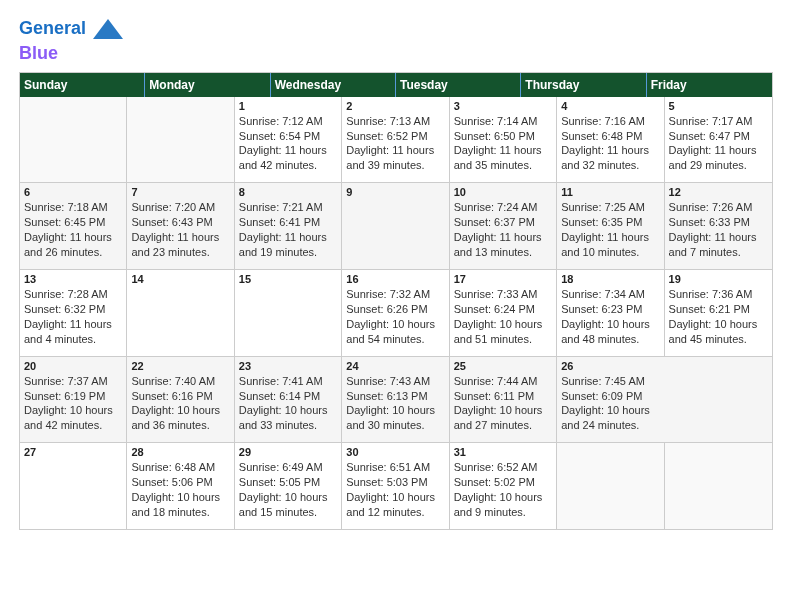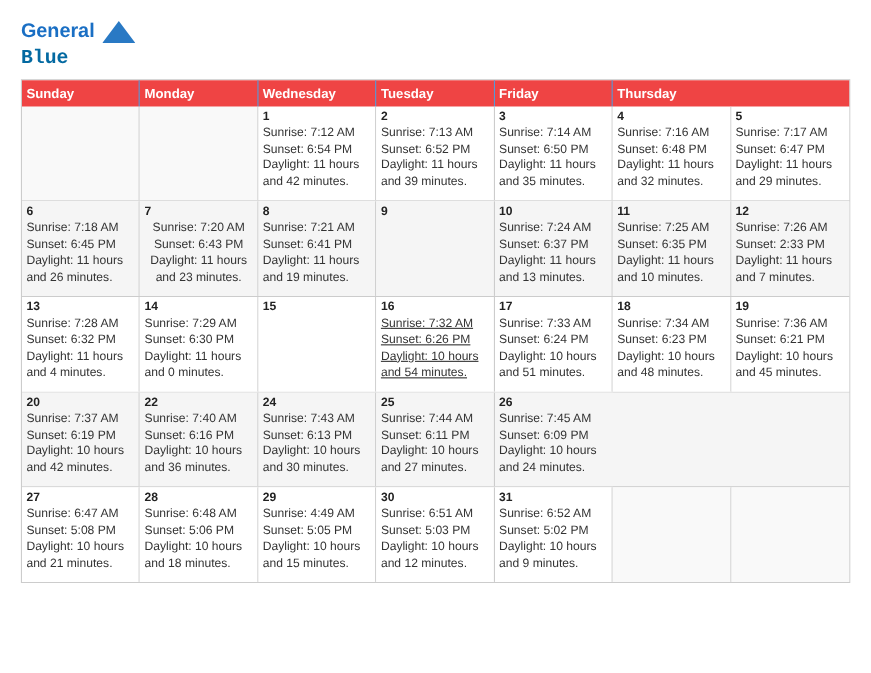--- a/index.html
+++ b/index.html
@@ -56,22 +56,22 @@
       font-weight: 300;
     }
     .calendar {
       flex: 1;
       display: flex;
       flex-direction: column;
       border: 1px solid #ccc;
     }
     .cal-header-row {
       display: grid;
-      grid-template-columns: repeat(7, 1fr);
-      background: #ef4444;
+      grid-template-columns: repeat(6, 1fr);
+      background: #14532d;
     }
     .cal-header-cell {
       color: #fff;
       font-size: 12px;
       font-weight: bold;
       padding: 5px 4px;
       text-align: left;
       border-right: 1px solid #5599d9;
     }
     .cal-header-cell:last-child { border-right: none; }
@@ -117,37 +117,37 @@
 <div class="page">
   <div class="header">
     <div class="logo">
       <div>
         <div class="logo-text">
           <span>General</span>
           <svg class="logo-icon" viewBox="0 0 30 20" style="display:inline-block;vertical-align:middle;margin-left:2px;">
             <polygon points="0,20 15,0 30,20" fill="#2979c4"></polygon>
           </svg>
         </div>
-        <div class="logo-text" style="color:#0369a1;font-size:18px;font-family:Liberation Mono, monospace;">Blue</div>
+        <div class="logo-text" style="color:#8b5cf6;font-size:18px;">Blue</div>
       </div>
     </div>
     <div class="title-block">
       <div class="month-title"></div>
       <div class="location"></div>
     </div>
   </div>
 
   <div class="calendar">
     <div class="cal-header-row">
     <div class="cal-header-cell">Sunday</div>
         <div class="cal-header-cell">Monday</div>
         <div class="cal-header-cell">Wednesday</div>
         <div class="cal-header-cell">Tuesday</div>
+        <div class="cal-header-cell">Thursday</div>
         <div class="cal-header-cell">Friday</div>
-        <div class="cal-header-cell">Thursday</div>
       </div>
     <div class="cal-body">
     <div class="cal-row">
           <div class="cal-cell empty"></div>
           <div class="cal-cell empty"></div>
           <div class="cal-cell">
             <div class="day-num">1</div>
             <div class="cell-info" style="white-space: pre-line;">Sunrise: 7:12 AM
 Sunset: 6:54 PM
 Daylight: 11 hours and 42 minutes.</div>
@@ -179,21 +179,21 @@
         </div>
         <div class="cal-row odd-row">
           <div class="cal-cell">
             <div class="day-num">6</div>
             <div class="cell-info" style="white-space: pre-line;">Sunrise: 7:18 AM
 Sunset: 6:45 PM
 Daylight: 11 hours and 26 minutes.</div>
           </div>
           <div class="cal-cell">
             <div class="day-num">7</div>
-            <div class="cell-info" style="white-space: pre-line; text-align: center;">Sunrise: 7:20 AM
+            <div class="cell-info" style="white-space: pre-line;">Sunrise: 7:20 AM
 Sunset: 6:43 PM
 Daylight: 11 hours and 23 minutes.</div>
           </div>
           <div class="cal-cell">
             <div class="day-num">8</div>
             <div class="cell-info" style="white-space: pre-line;">Sunrise: 7:21 AM
 Sunset: 6:41 PM
 Daylight: 11 hours and 19 minutes.</div>
           </div>
           <div class="cal-cell">
@@ -207,43 +207,40 @@
           </div>
           <div class="cal-cell">
             <div class="day-num">11</div>
             <div class="cell-info" style="white-space: pre-line;">Sunrise: 7:25 AM
 Sunset: 6:35 PM
 Daylight: 11 hours and 10 minutes.</div>
           </div>
           <div class="cal-cell">
             <div class="day-num">12</div>
             <div class="cell-info" style="white-space: pre-line;">Sunrise: 7:26 AM
-Sunset: 2:33 PM
+Sunset: 6:33 PM
 Daylight: 11 hours and 7 minutes.</div>
           </div>
         </div>
         <div class="cal-row">
           <div class="cal-cell">
             <div class="day-num">13</div>
             <div class="cell-info" style="white-space: pre-line;">Sunrise: 7:28 AM
 Sunset: 6:32 PM
 Daylight: 11 hours and 4 minutes.</div>
           </div>
           <div class="cal-cell">
             <div class="day-num">14</div>
-            <div class="cell-info" style="white-space: pre-line;">Sunrise: 7:29 AM
-Sunset: 6:30 PM
-Daylight: 11 hours and 0 minutes.</div>
           </div>
           <div class="cal-cell">
             <div class="day-num">15</div>
           </div>
           <div class="cal-cell">
             <div class="day-num">16</div>
-            <div class="cell-info" style="white-space: pre-line; text-decoration: underline;">Sunrise: 7:32 AM
+            <div class="cell-info" style="white-space: pre-line;">Sunrise: 7:32 AM
 Sunset: 6:26 PM
 Daylight: 10 hours and 54 minutes.</div>
           </div>
           <div class="cal-cell">
             <div class="day-num">17</div>
             <div class="cell-info" style="white-space: pre-line;">Sunrise: 7:33 AM
 Sunset: 6:24 PM
 Daylight: 10 hours and 51 minutes.</div>
           </div>
           <div class="cal-cell">
@@ -266,20 +263,26 @@
 Sunset: 6:19 PM
 Daylight: 10 hours and 42 minutes.</div>
           </div>
           <div class="cal-cell">
             <div class="day-num">22</div>
             <div class="cell-info" style="white-space: pre-line;">Sunrise: 7:40 AM
 Sunset: 6:16 PM
 Daylight: 10 hours and 36 minutes.</div>
           </div>
           <div class="cal-cell">
+            <div class="day-num">23</div>
+            <div class="cell-info" style="white-space: pre-line;">Sunrise: 7:41 AM
+Sunset: 6:14 PM
+Daylight: 10 hours and 33 minutes.</div>
+          </div>
+          <div class="cal-cell">
             <div class="day-num">24</div>
             <div class="cell-info" style="white-space: pre-line;">Sunrise: 7:43 AM
 Sunset: 6:13 PM
 Daylight: 10 hours and 30 minutes.</div>
           </div>
           <div class="cal-cell">
             <div class="day-num">25</div>
             <div class="cell-info" style="white-space: pre-line;">Sunrise: 7:44 AM
 Sunset: 6:11 PM
 Daylight: 10 hours and 27 minutes.</div>
@@ -287,33 +290,30 @@
           <div class="cal-cell">
             <div class="day-num">26</div>
             <div class="cell-info" style="white-space: pre-line;">Sunrise: 7:45 AM
 Sunset: 6:09 PM
 Daylight: 10 hours and 24 minutes.</div>
           </div>
         </div>
         <div class="cal-row">
           <div class="cal-cell">
             <div class="day-num">27</div>
-            <div class="cell-info" style="white-space: pre-line;">Sunrise: 6:47 AM
-Sunset: 5:08 PM
-Daylight: 10 hours and 21 minutes.</div>
           </div>
           <div class="cal-cell">
             <div class="day-num">28</div>
             <div class="cell-info" style="white-space: pre-line;">Sunrise: 6:48 AM
 Sunset: 5:06 PM
 Daylight: 10 hours and 18 minutes.</div>
           </div>
           <div class="cal-cell">
             <div class="day-num">29</div>
-            <div class="cell-info" style="white-space: pre-line;">Sunrise: 4:49 AM
+            <div class="cell-info" style="white-space: pre-line;">Sunrise: 6:49 AM
 Sunset: 5:05 PM
 Daylight: 10 hours and 15 minutes.</div>
           </div>
           <div class="cal-cell">
             <div class="day-num">30</div>
             <div class="cell-info" style="white-space: pre-line;">Sunrise: 6:51 AM
 Sunset: 5:03 PM
 Daylight: 10 hours and 12 minutes.</div>
           </div>
           <div class="cal-cell">

